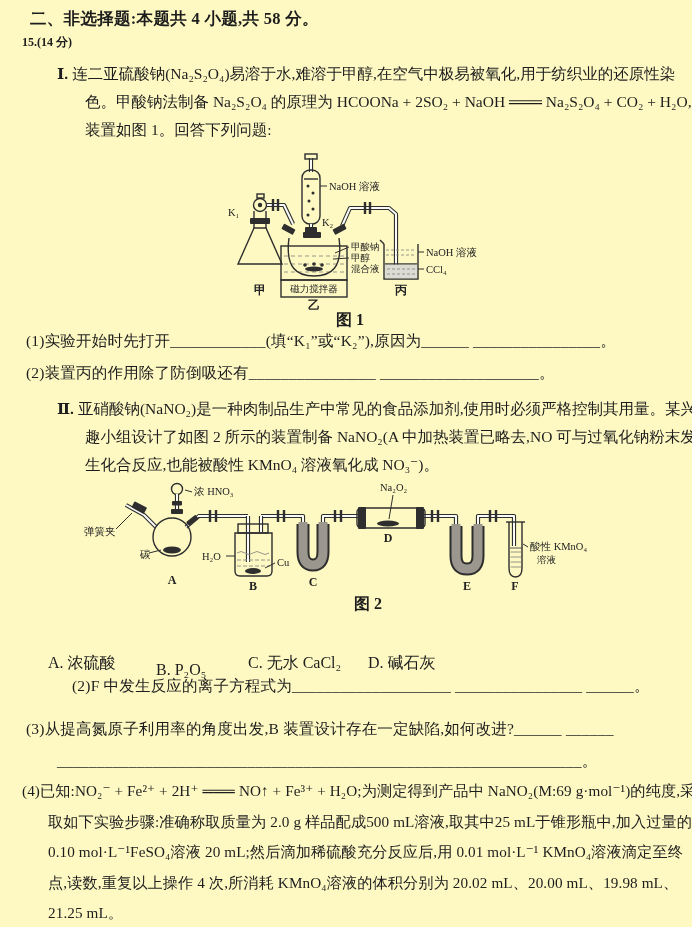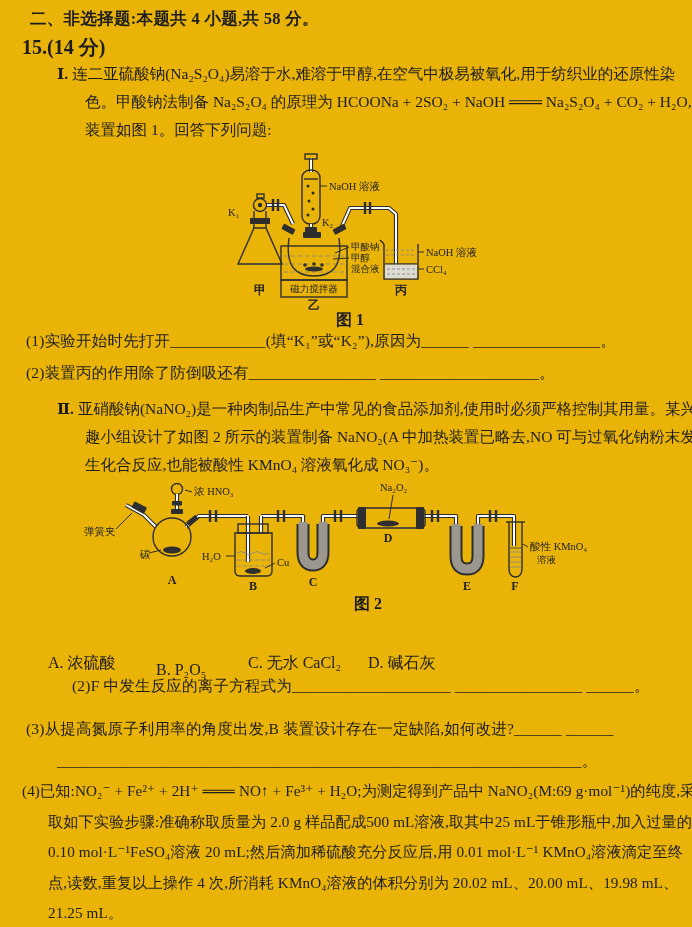--- a/index.html
+++ b/index.html
@@ -1,23 +1,23 @@
 <!DOCTYPE html>
 <html><head>
 <meta charset="utf-8">
 <style>
   html,body{margin:0;padding:0;background:#e8e8e4;}
   #page{
-    position:relative;width:692px;height:927px;background:#eab308;
+    position:relative;width:692px;height:927px;background:#fef9c3;
     font-family:"Liberation Serif","DejaVu Serif","DejaVu Sans",serif;
     color:#1d1d1d;overflow:hidden;
   }
   .abs{position:absolute;}
   .hdr{font-size:16.5px;font-weight:700;letter-spacing:.3px;}
-  .qnum{font-size:20px;font-weight:600;}
+  .qnum{font-size:12px;font-weight:600;}
   .para{font-size:15.5px;line-height:28px;padding-left:28px;text-indent:-28px;}
   .plabel{font-weight:600;padding-right:4px;}
   .qline{font-size:15.5px;white-space:nowrap;letter-spacing:.2px;}
   .qpara{font-size:15.2px;line-height:30.5px;padding-left:26px;text-indent:-26px;letter-spacing:.1px;}
   .cap{font-size:16px;font-weight:700;text-align:center;}
   .opt{font-size:16px;white-space:nowrap;}
   svg text{font-family:"Liberation Serif","DejaVu Serif","DejaVu Sans",serif;fill:#222;}
   .figtxt{font-size:10.5px;}
   .figtxt-sm{font-size:9.5px;}
   .figletter{font-size:12px;font-weight:600;}

